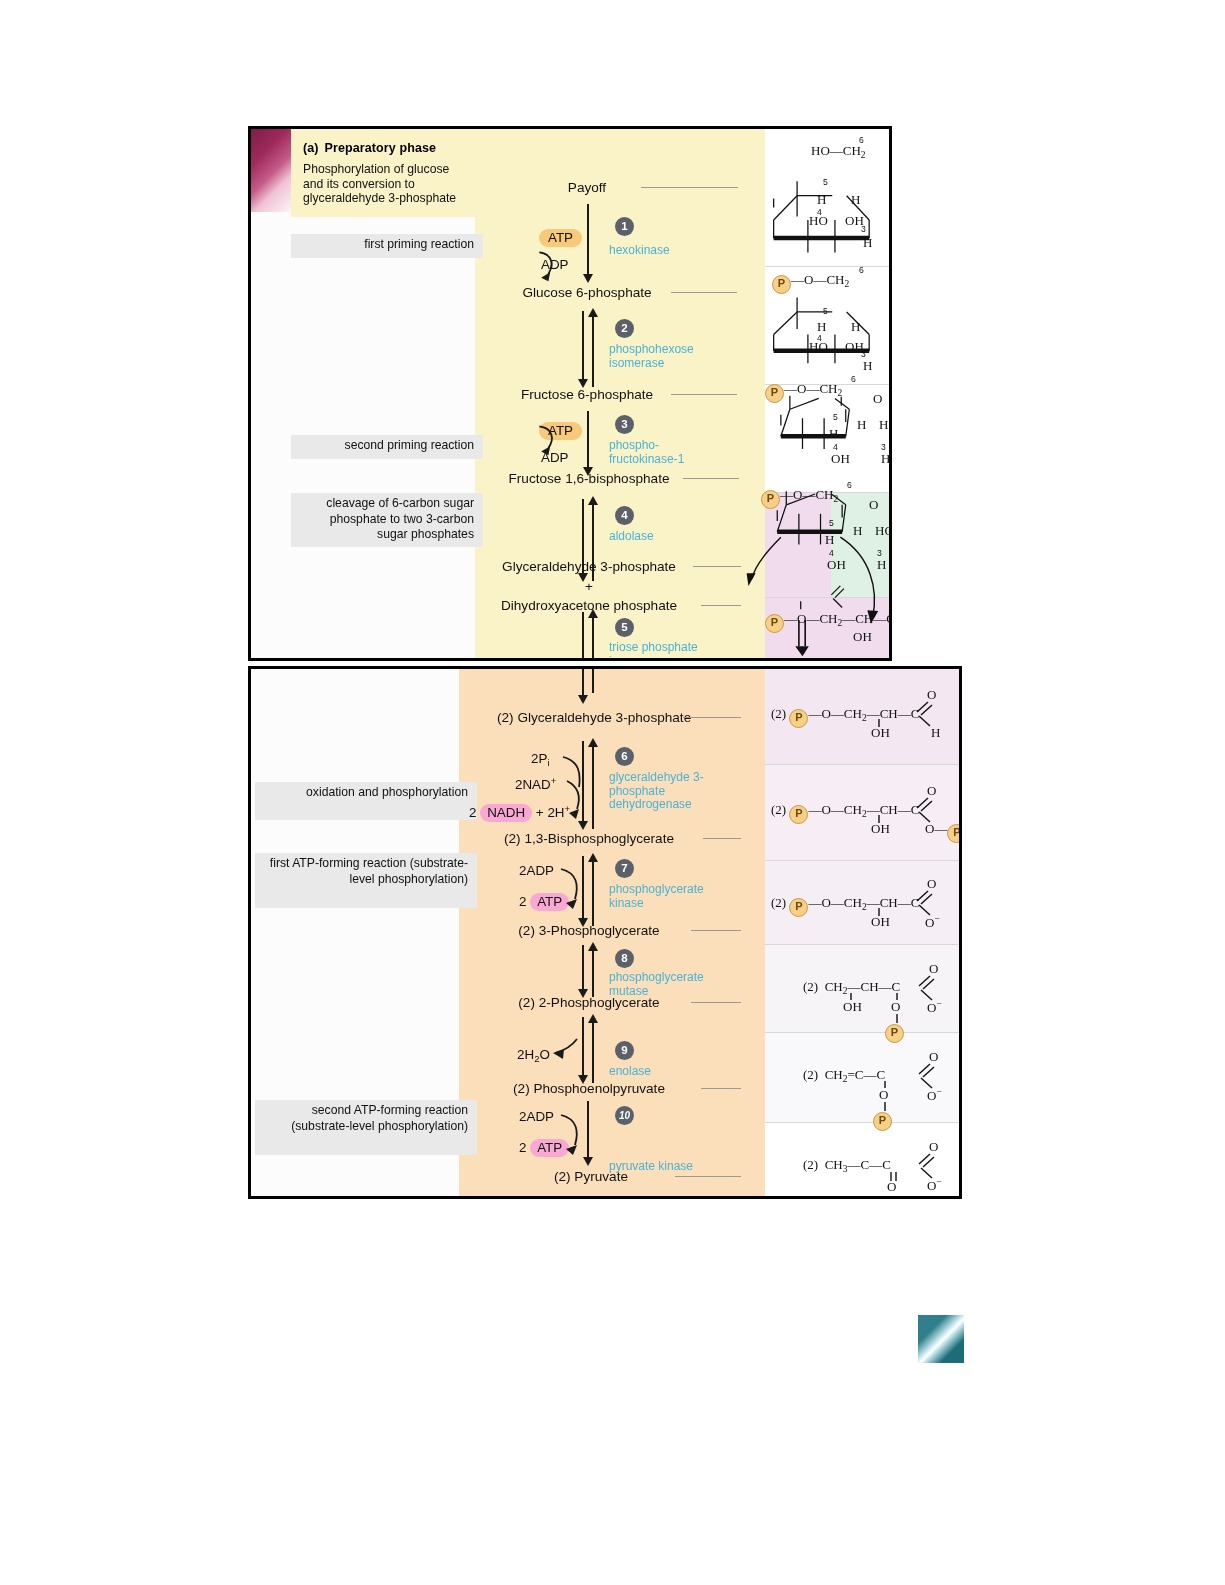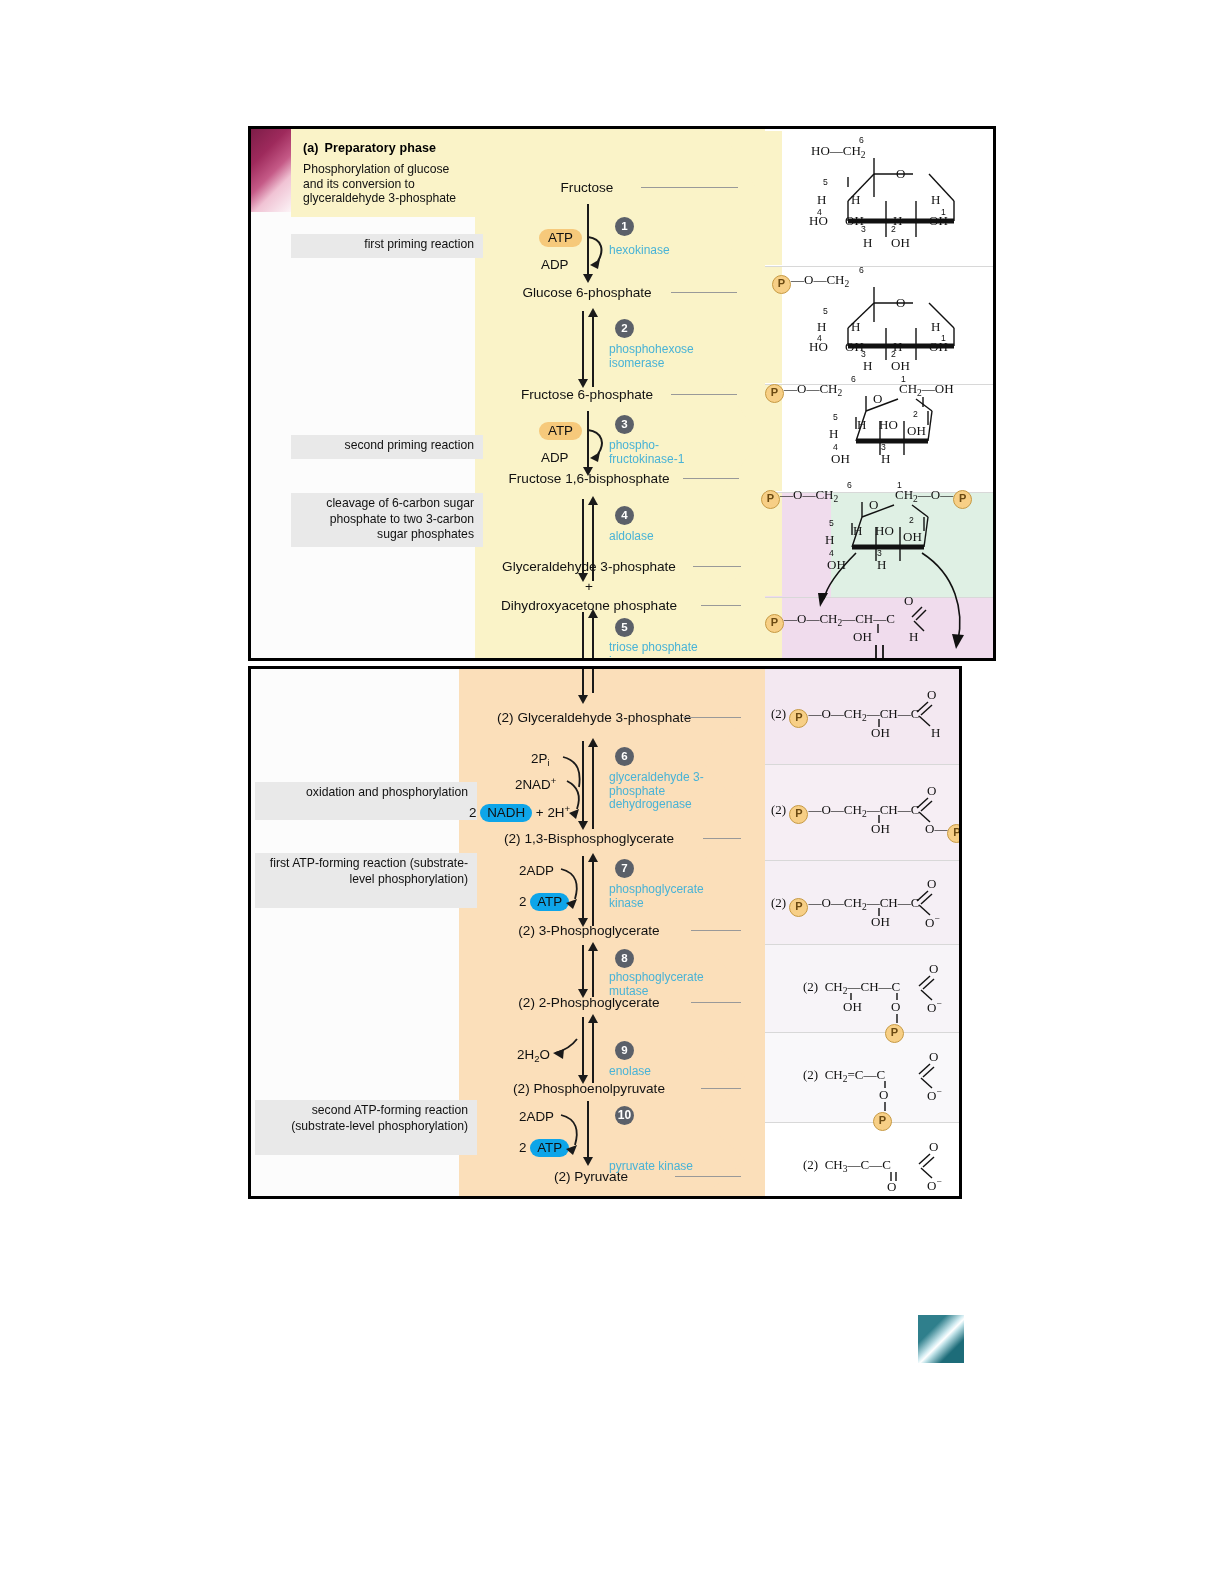--- a/index.html
+++ b/index.html
@@ -1,21 +1,21 @@
 <!DOCTYPE html>
 <html><head>
 <meta charset="utf-8">
 <style>
   html,body{margin:0;padding:0;background:#ffffff;}
   body{width:1225px;height:1585px;position:relative;font-family:"Liberation Sans","DejaVu Sans",sans-serif;}
   .page{position:absolute;left:0;top:0;width:1225px;height:1585px;background:#fff;}
 
   
   .panel{position:absolute;border:3px solid #000;background:#fff;box-sizing:border-box;overflow:hidden;}
-  #panel-a{left:248px;top:126px;width:748px;height:535px;}
+  #panel-a{left:248px;top:126px;width:644px;height:535px;}
   #panel-b{left:248px;top:666px;width:714px;height:533px;}
 
   .panelInner{position:absolute;left:0;top:0;right:0;bottom:0;}
 
   
   .corner{position:absolute;left:0;top:0;width:48px;height:83px;
     background:linear-gradient(135deg,#7d1d48 0%,#9e2a5c 28%,#c55a87 50%,#f0c3d4 66%,#ffffff 100%);}
 
   
   .leftcol{position:absolute;left:0;top:0;width:224px;bottom:0;background:#fdfdfd;}
@@ -46,27 +46,27 @@
 
   
   .ar{position:absolute;background:#1a1a1a;width:2px;}
   .arhead{position:absolute;width:0;height:0;border-left:5px solid transparent;border-right:5px solid transparent;}
   .arhead.down{border-top:9px solid #1a1a1a;}
   .arhead.up{border-bottom:9px solid #1a1a1a;}
 
   
   .step{position:absolute;width:19px;height:19px;border-radius:50%;background:#5b6069;color:#fff;
     font-size:11.5px;font-weight:bold;text-align:center;line-height:19px;}
-  .step.ten{font-size:12px;}
+  .step.ten{font-size:10px;font-style:italic;}
 
   .enz{position:absolute;font-size:12px;color:#49b3d6;line-height:13.6px;}
 
   .cofac{position:absolute;font-size:13.4px;color:#111;white-space:nowrap;}
   .pill{display:inline-block;background:#f6c97b;border-radius:11px;padding:1px 9px 2px 9px;}
-  .pillW{display:inline-block;background:#0ea5e9;border-radius:11px;padding:1px 7px 2px 7px;}
+  .pillW{display:inline-block;background:#f9a8d4;border-radius:11px;padding:1px 7px 2px 7px;}
 
   
   .ov{position:absolute;left:0;top:0;width:100%;height:100%;pointer-events:none;}
 
   
   .chem{position:absolute;font-size:13px;color:#111;white-space:nowrap;font-family:"Liberation Serif","DejaVu Serif",serif;}
   .sub{font-size:9.5px;vertical-align:-3px;}
   .sup{font-size:9.5px;vertical-align:5px;}
   .pcirc{display:inline-block;width:17px;height:17px;border-radius:50%;background:#f7cf86;border:1.4px solid #c79a43;
      color:#6b4a12;font-size:11px;font-weight:bold;text-align:center;line-height:15px;vertical-align:-3px;
@@ -134,21 +134,21 @@
 
       <div class="ar" style="left:331px;top:370px;height:78px;"></div>
       <div class="arhead down" style="left:327px;top:444px;"></div>
       <div class="ar" style="left:341px;top:374px;height:78px;"></div>
       <div class="arhead up" style="left:337px;top:367px;"></div>
 
       <div class="ar" style="left:331px;top:483px;height:52px;"></div>
       <div class="ar" style="left:341px;top:487px;height:48px;"></div>
       <div class="arhead up" style="left:337px;top:480px;"></div>
 
-      <div class="met" style="left:286px;top:51px;width:100px;">Fructose</div>
+      <div class="met" style="left:286px;top:51px;width:100px;">Payoff</div>
       <div class="metline" style="left:390px;top:58px;width:97px;"></div>
 
       <div class="met" style="left:256px;top:156px;width:160px;">Glucose 6-phosphate</div>
       <div class="metline" style="left:420px;top:163px;width:66px;"></div>
 
       <div class="met" style="left:256px;top:258px;width:160px;">Fructose 6-phosphate</div>
       <div class="metline" style="left:420px;top:265px;width:66px;"></div>
 
       <div class="met" style="left:246px;top:342px;width:184px;">Fructose 1,6-bisphosphate</div>
       <div class="metline" style="left:432px;top:349px;width:56px;"></div>

